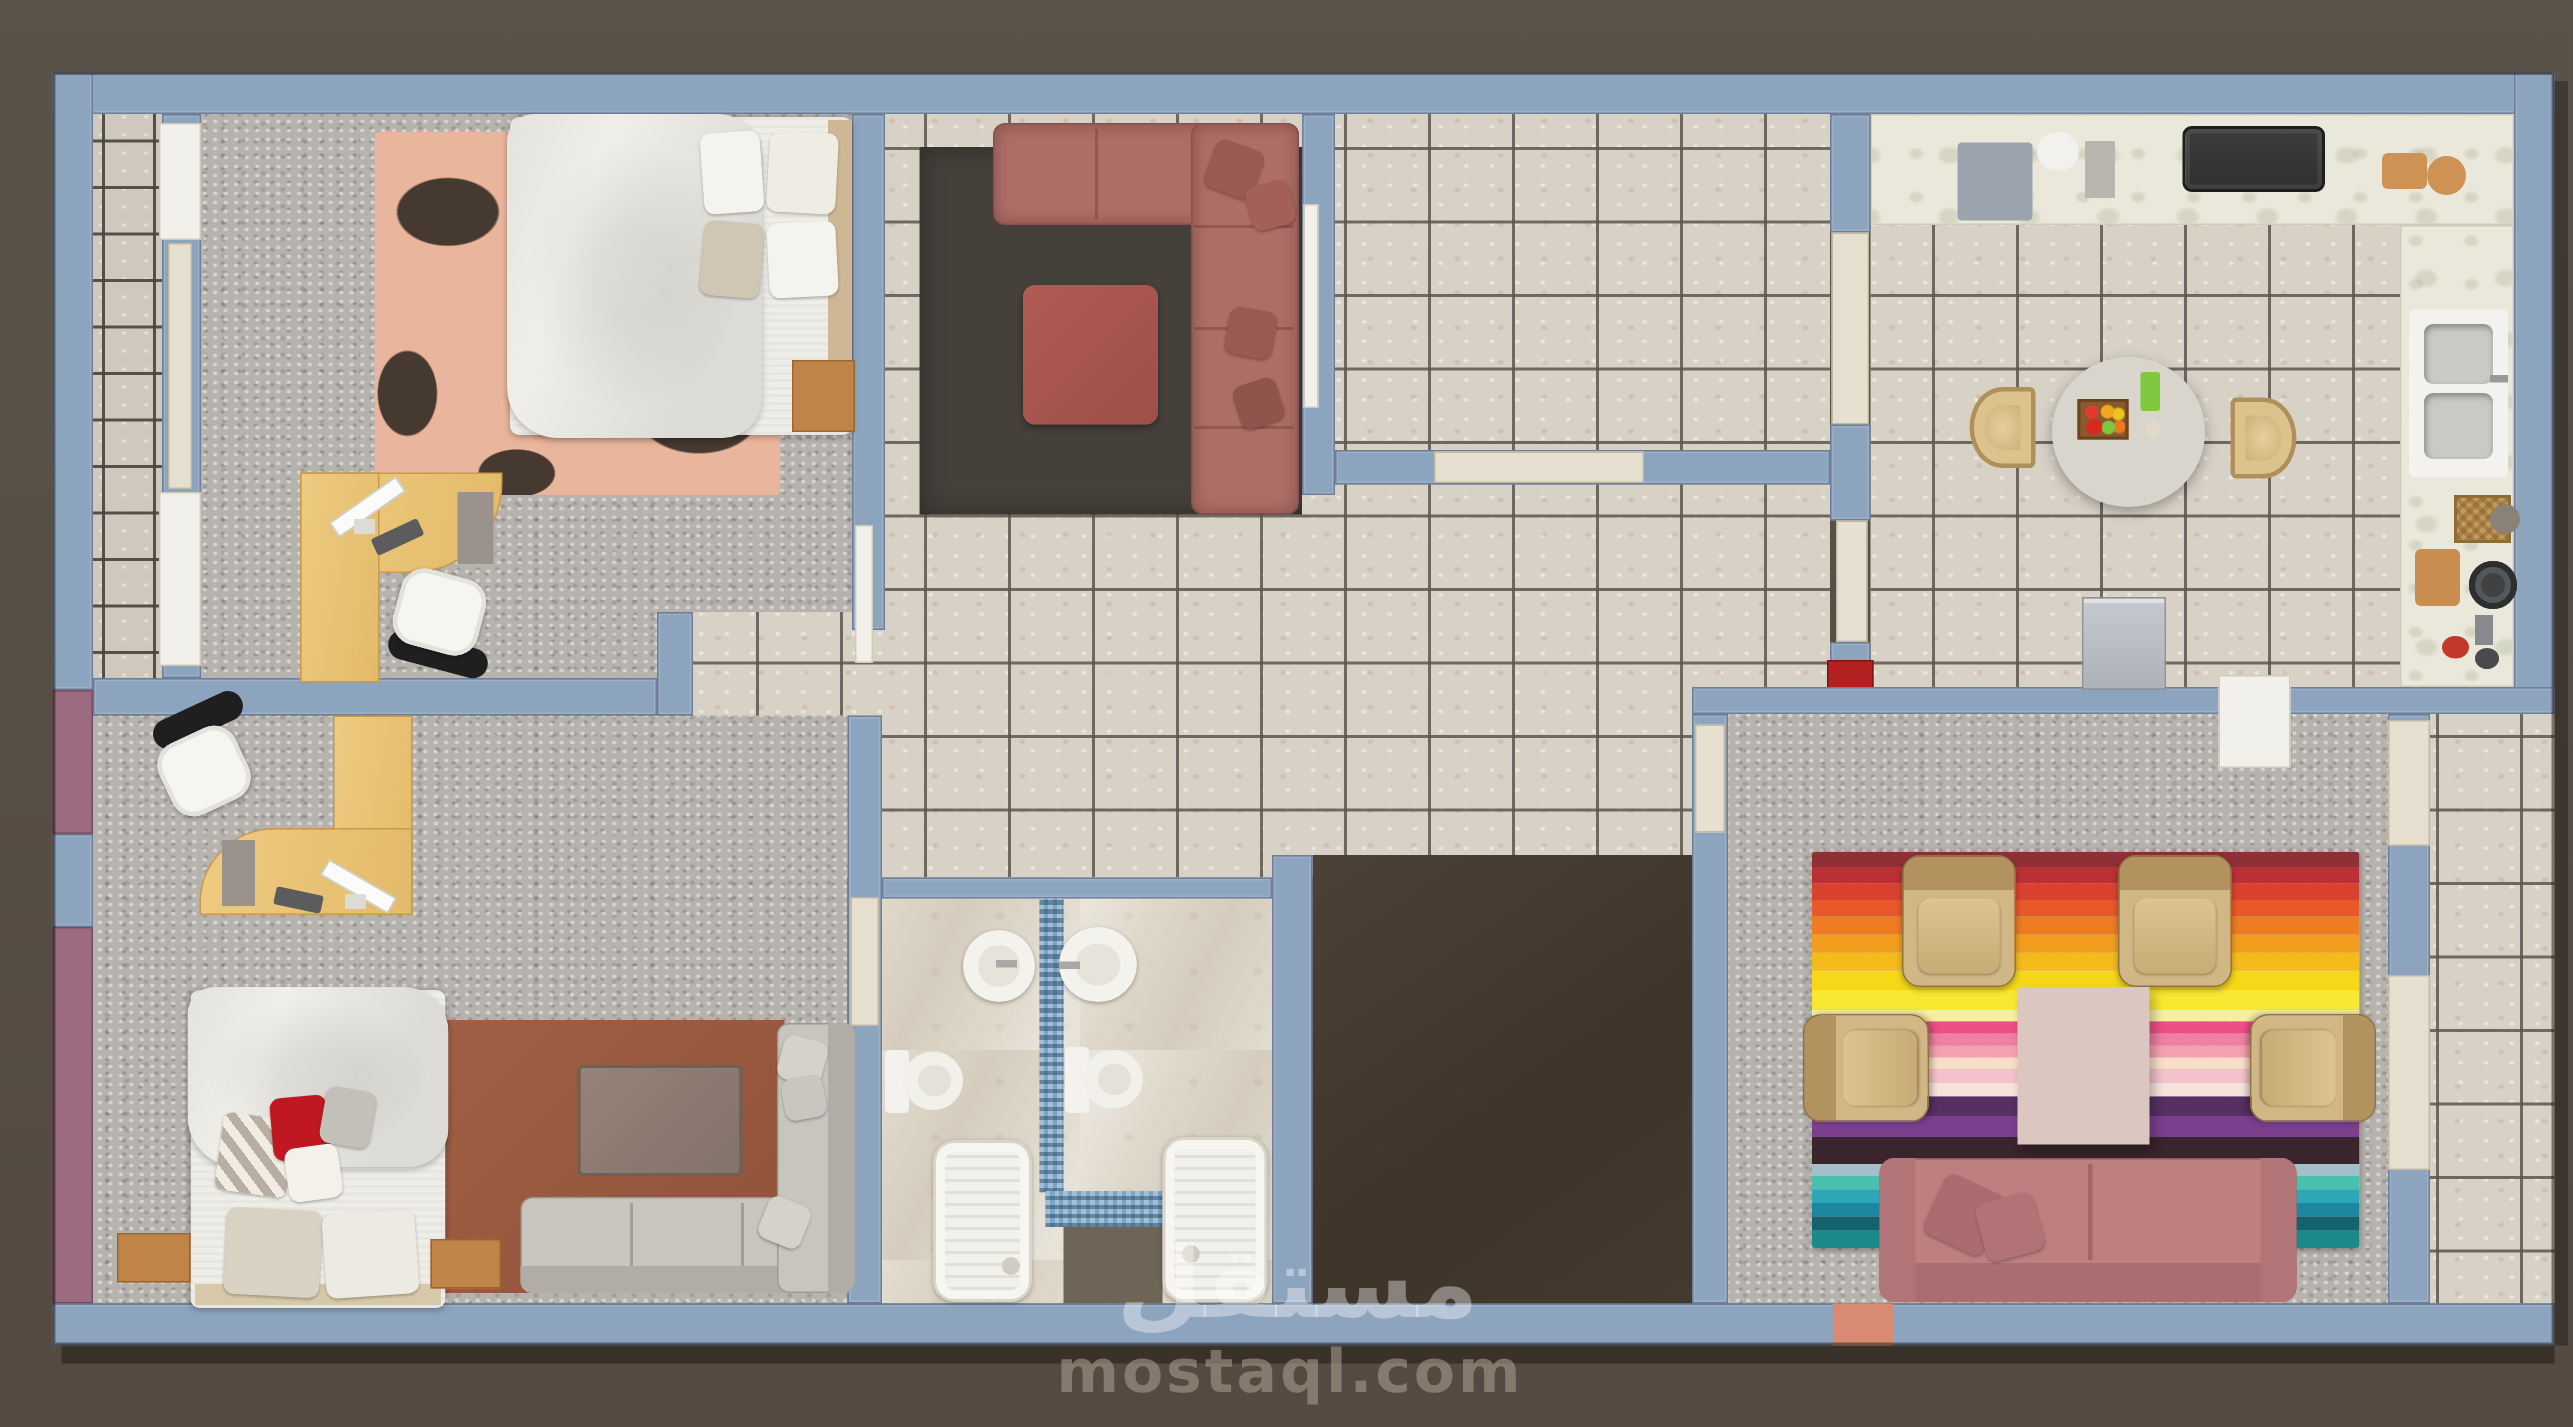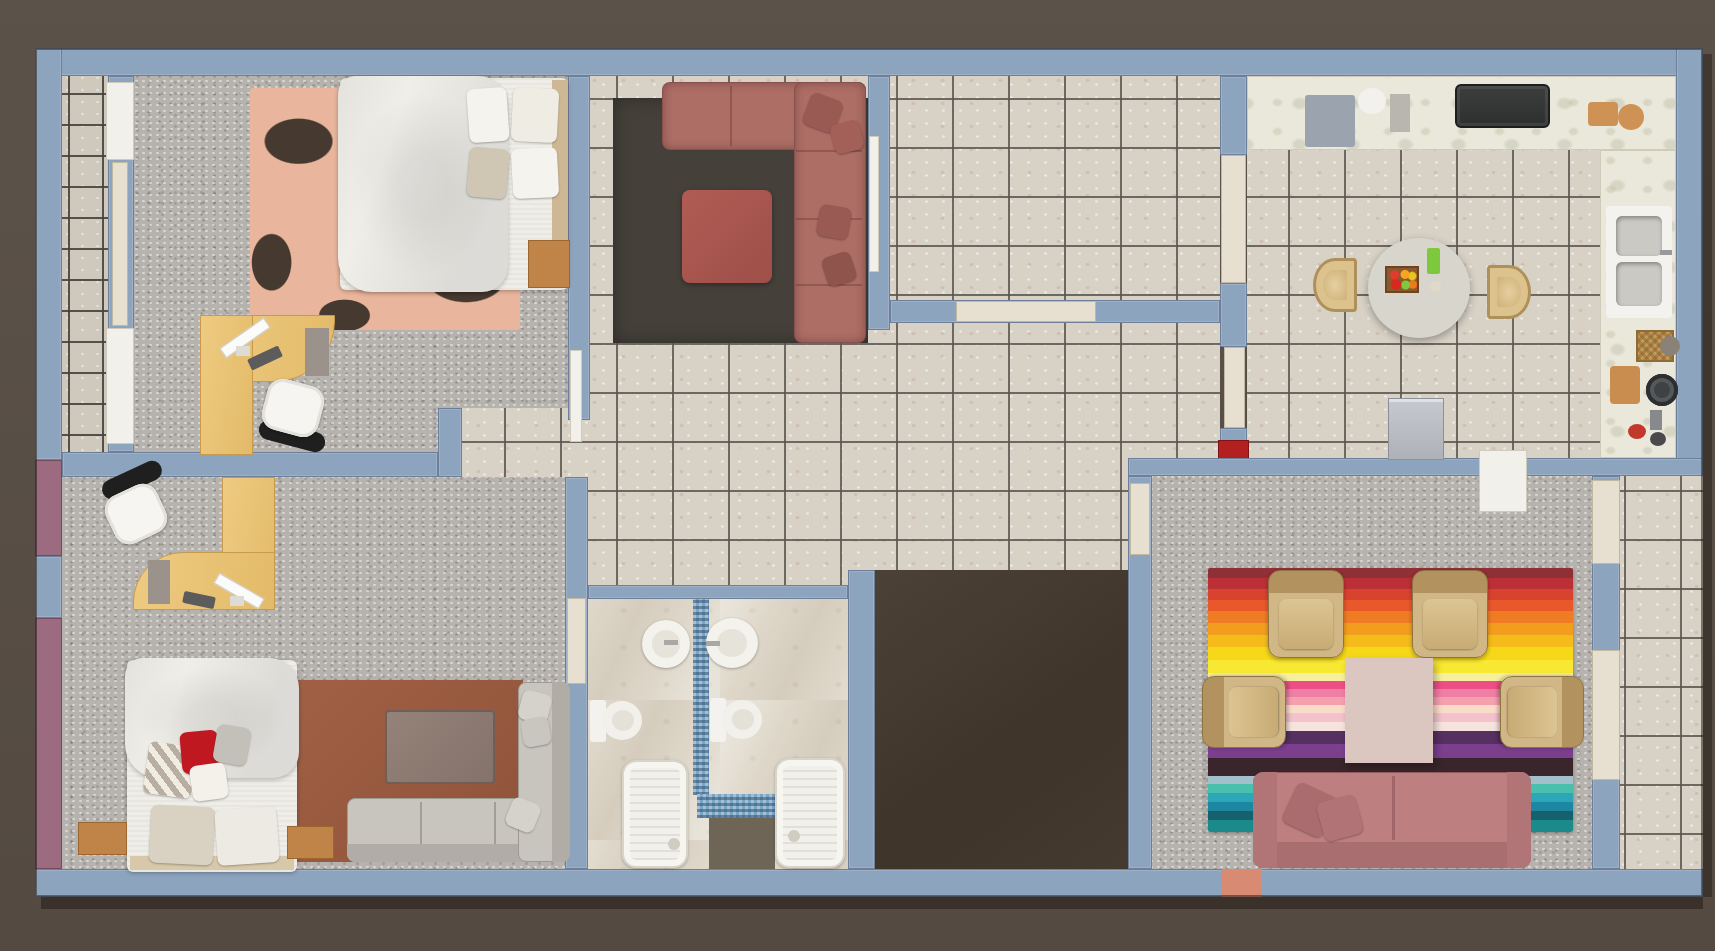--- a/index.html
+++ b/index.html
@@ -315,13 +315,15 @@
       <div class="it back-pink" style="left: 1253px; top: 842px; width: 278px; height: 26px; border-radius: 0px 0px 10px 10px;"></div>
       <div class="it" style="left: 1253px; top: 772px; width: 24px; height: 96px; background: rgb(178, 117, 119); border-radius: 10px 0px 0px 10px;"></div>
       <div class="it" style="left: 1507px; top: 772px; width: 24px; height: 96px; background: rgb(178, 117, 119); border-radius: 0px 10px 10px 0px;"></div>
       <div class="it cushion-line-pink" style="left: 1392px; top: 776px; width: 3px; height: 64px;"></div>
       <div class="it pillow" style="left: 1288px; top: 788px; width: 44px; height: 44px; background: rgb(171, 108, 111); transform: rotate(25deg);"></div>
       <div class="it pillow" style="left: 1320px; top: 798px; width: 40px; height: 40px; background: rgb(178, 115, 118); transform: rotate(-15deg);"></div>
       <div class="it frame" style="left: 35px; top: 48px; width: 1668px; height: 849px;"></div>
       <div class="it" style="left: 1703px; top: 54px; width: 9px; height: 843px; background: rgba(25, 20, 15, 0.4);"></div>
       <div class="it" style="left: 41px; top: 897px; width: 1662px; height: 12px; background: rgba(25, 20, 15, 0.45);"></div>
     </div>
+  <div class="it wm-logo">مستقل</div>
+  <div class="it wm-domain">mostaql.com</div>
 </div>
 
 </body></html>

